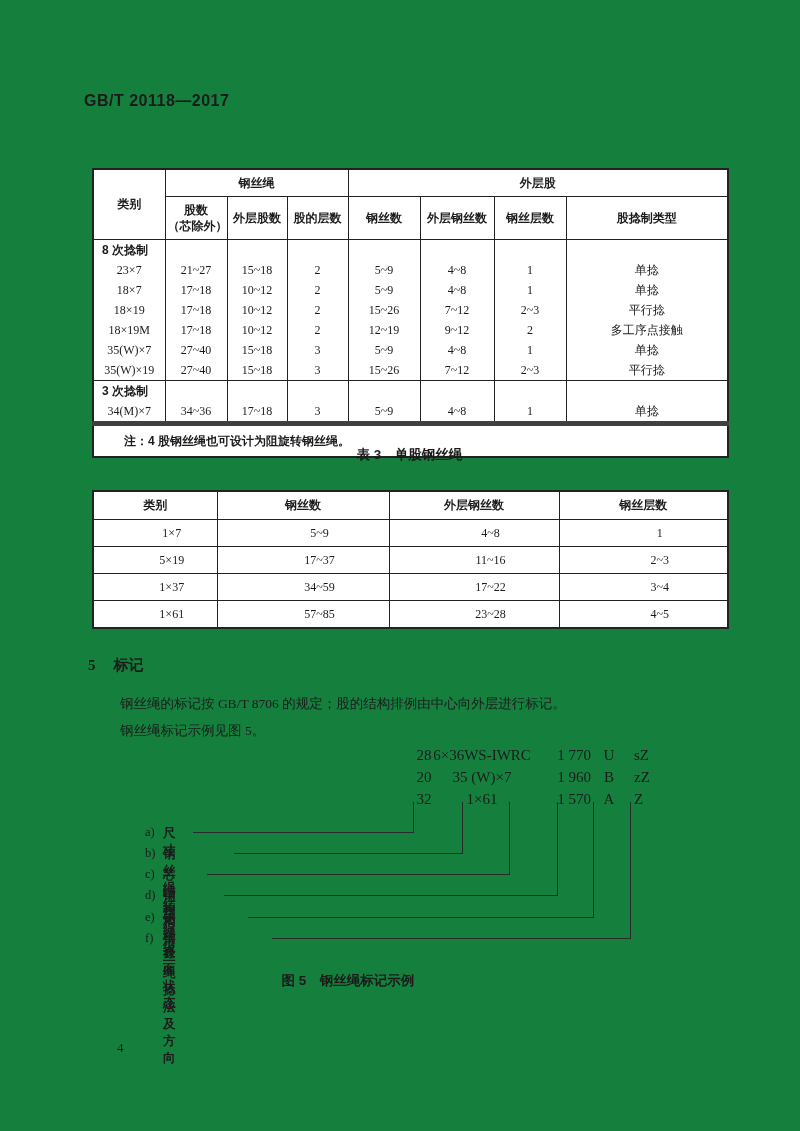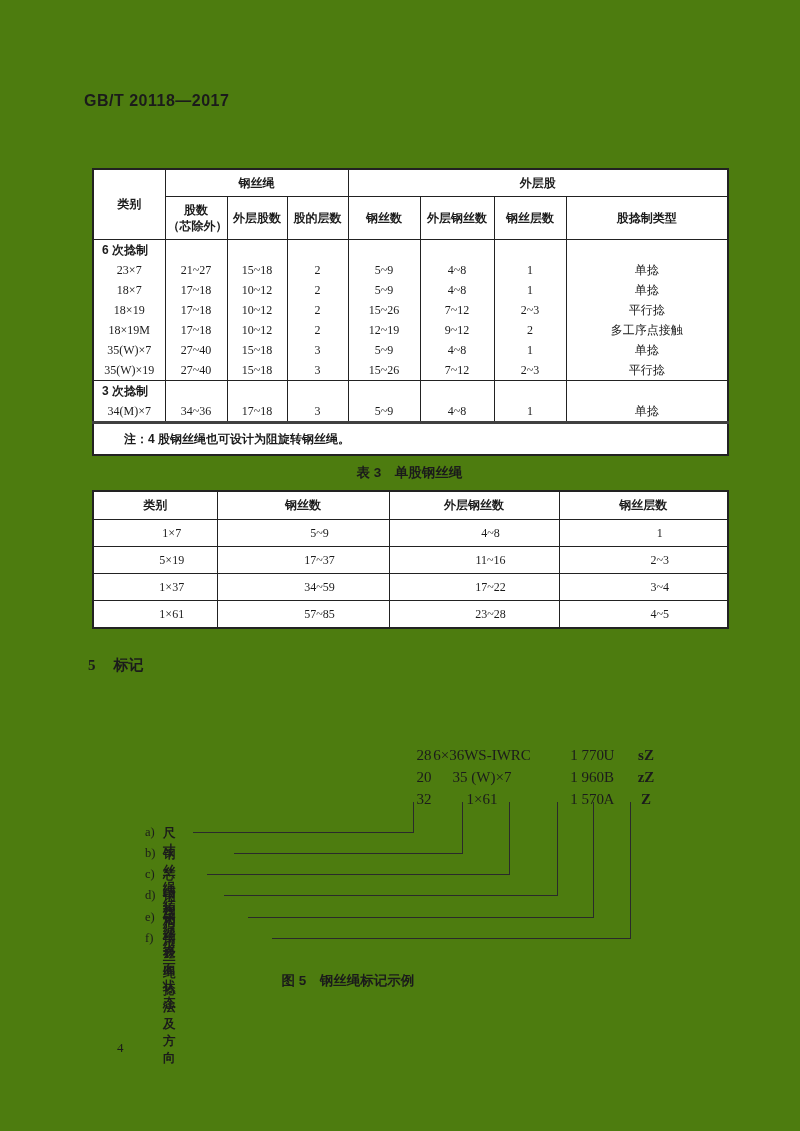--- a/index.html
+++ b/index.html
@@ -1,69 +1,69 @@
 <!DOCTYPE html>
 <html><head>
 <meta charset="utf-8">
 <style>
   html,body{margin:0;padding:0;}
   body{
     width:800px;height:1131px;background:#ffffff;
     font-family:"Liberation Serif","DejaVu Serif",serif;
     color:#1b1b1b;position:relative;overflow:hidden;
   }
-  .page{position:absolute;inset:0;background:#4d7c0f;}
+  .page{position:absolute;inset:0;background:#15803d;}
   .abs{position:absolute;}
 
   
   .doc-code{left:84px;top:92px;font-size:16px;font-weight:bold;letter-spacing:.5px;
     font-family:"Liberation Sans","DejaVu Sans",sans-serif;}
 
   
   .tbl-caption{left:92px;width:635px;text-align:center;font-weight:bold;font-size:13.5px;
     font-family:"Liberation Sans","DejaVu Sans",sans-serif;}
   #t2-caption{top:131px;}
-  #t3-caption{top:464px;}
+  #t3-caption{top:446px;}
   #fig-caption{top:972px;left:0;width:696px;text-align:center;font-weight:bold;font-size:13.5px;
     font-family:"Liberation Sans","DejaVu Sans",sans-serif;}
 
   
   table{border-collapse:collapse;table-layout:fixed;background:#fff;}
   #table2{left:92px;top:168px;width:635px;}
   #table3{left:92px;top:490px;width:635px;}
   th,td{font-size:12px;text-align:center;vertical-align:middle;padding:0 2px;
     overflow:hidden;white-space:nowrap;}
   th{font-weight:bold;font-family:"Liberation Sans","DejaVu Sans",sans-serif;}
   #table2{border:2px solid #222;}
   #table2 th{border:1px solid #222;height:26px;}
   #table2 .h2{height:42px;line-height:1.35;}
   #table2 td{border-left:1px solid #222;border-right:1px solid #222;height:20px;}
   #table2 tr.row-group td:first-child{text-align:left;padding-left:8px;font-weight:bold;
     font-family:"Liberation Sans","DejaVu Sans",sans-serif;}
   #table2 tr.row-sep td{border-top:1px solid #222;}
-  #table2 tr.note-row td{border-top:3px solid #404040;text-align:left;padding:5px 0 5px 30px;
+  #table2 tr.note-row td{border-top:5px solid #404040;text-align:left;padding:5px 0 5px 30px;
     font-size:12px;font-weight:bold;font-family:"Liberation Sans","DejaVu Sans",sans-serif;}
   #table3{border:2px solid #222;}
   #table3 th{border:1px solid #222;height:27px;}
   #table3 td{border:1px solid #222;height:26px;padding-left:35px;}
 
   
   .sec-head{left:88px;top:656px;font-size:15px;font-weight:bold;
     font-family:Liberation Serif, serif;}
   .sec-head .num{margin-right:18px;}
   .para{left:120px;top:690px;width:560px;font-size:13.5px;line-height:27px;}
 
   
   .fx-row{position:absolute;left:16px;width:800px;height:16px;font-size:15px;}
   .fx{position:absolute;display:inline-block;}
   .fx-size{left:395px;width:26px;text-align:center;}
   .fx-structure{left:400px;width:132px;text-align:center;}
-  .fx-grade{left:528px;width:60px;text-align:right;}
+  .fx-grade{left:528px;width:60px;text-align:center;}
   .fx-surface{left:583px;width:20px;text-align:center;}
-  .fx-lay{left:618px;width:24px;text-align:center;font-weight:bold;}
+  .fx-lay{left:618px;width:24px;}
   .vline{position:absolute;width:1px;background:#2a2a2a;}
   .hline{position:absolute;height:1px;background:#2a2a2a;}
   .fl{position:absolute;height:16px;font-size:12.5px;font-weight:bold;
     font-family:"Liberation Sans","DejaVu Sans",sans-serif;}
   .fl-key{position:absolute;left:145px;font-weight:normal;
     font-family:"Liberation Serif","DejaVu Serif",serif;}
   .fl-text{position:absolute;left:163px;}
 
   .page-num{left:117px;top:1040px;font-size:13px;}
 </style>
@@ -100,21 +100,21 @@
         <th class="h2">外层股数</th>
         <th class="h2">股的层数</th>
         <th class="h2">钢丝数</th>
         <th class="h2">外层钢丝数</th>
         <th class="h2">钢丝层数</th>
         <th class="h2">股捻制类型</th>
       </tr>
     </thead>
     <tbody>
         <tr class="row-group">
-          <td>6 次捻制</td>
+          <td>8 次捻制</td>
           <td></td>
           <td></td>
           <td></td>
           <td></td>
           <td></td>
           <td></td>
           <td></td>
         </tr>
         <tr class="row-data">
           <td>23×7</td>
@@ -246,20 +246,24 @@
           <td>23~28</td>
           <td>4~5</td>
         </tr>
       </tbody>
   </table>
 
   <div class="abs sec-head">
     <span class="num">5</span><span>标记</span>
   </div>
 
+  <div class="abs para">
+    <div>钢丝绳的标记按 GB/T 8706 的规定；股的结构排例由中心向外层进行标记。</div>
+    <div>钢丝绳标记示例见图 5。</div>
+  </div>
 
   <div>
 
     <div class="fx-row" style="top:747px">
       <span class="fx fx-size">28</span>
       <span class="fx fx-structure">6×36WS-IWRC</span>
       <span class="fx fx-grade">1 770</span>
       <span class="fx fx-surface">U</span>
       <span class="fx fx-lay">sZ</span>
     </div>

